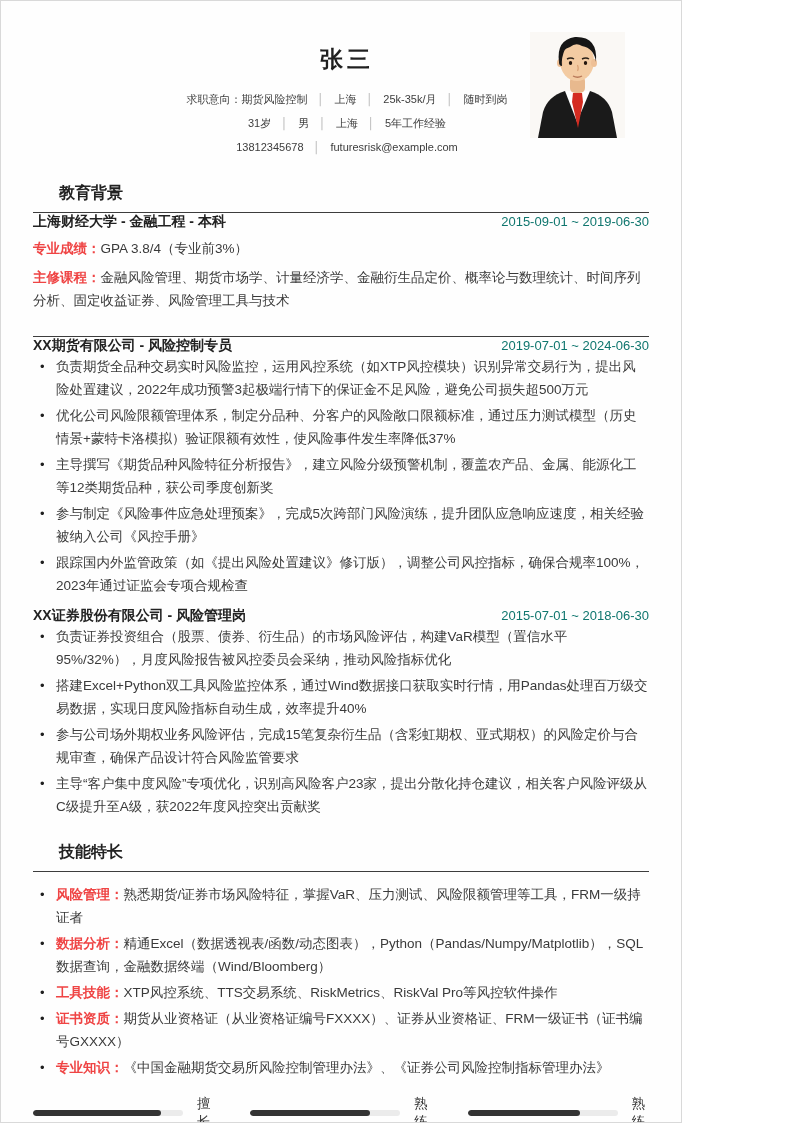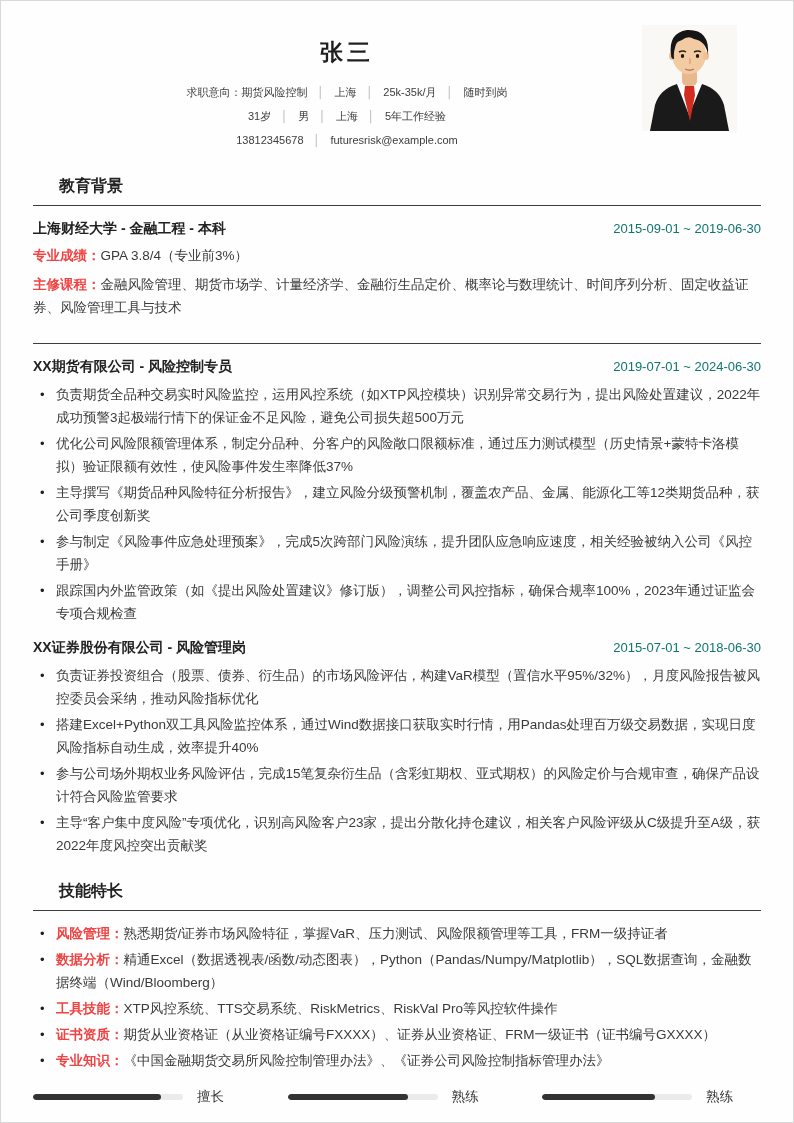--- a/index.html
+++ b/index.html
@@ -4,24 +4,24 @@
 <style>
   * { margin: 0; padding: 0; box-sizing: border-box; }
   html, body { background: #ffffff; }
   body {
     width: 794px; height: 1123px;
     font-family: "Liberation Sans", "DejaVu Sans", sans-serif;
     color: #3a3a3a;
     overflow: hidden;
   }
   .page {
-    width: 794px; height: 1123px;
+    width: 682px; height: 1123px;
     border: 1px solid #d9d9d9;
     background: #fefefe;
-    padding: 28px 32px 0 32px;
+    padding: 35px 32px 0 32px;
     position: relative;
     overflow: hidden;
   }
 
   
   .header { position: relative; min-height: 112px; }
   .header-text { width: 660px; text-align: center; margin-left: -16px; }
   .name {
     font-size: 23px; font-weight: bold; color: #1f1f1f;
     letter-spacing: 4px; padding-top: 8px; margin-bottom: 12px;
@@ -33,29 +33,28 @@
     width: 95px; height: 106px; overflow: hidden; background: #faf8f5;
   }
 
   
   .section { margin-top: 24px; }
   .section-title { font-size: 16px; font-weight: bold; color: #222222; margin-left: 26px; }
   .section-rule { border: none; border-top: 1.5px solid #3d3d3d; margin-top: 8px; }
 
   .entry-header {
     display: flex; justify-content: space-between; align-items: baseline;
-    margin-top: 14px;
   }
   .entry-title { font-size: 14px; font-weight: bold; color: #222222; }
   .entry-date { font-size: 13px; color: #0f766e; white-space: nowrap; }
 
   .edu-row { margin-top: 6px; font-size: 13.5px; line-height: 23px; color: #3a3a3a; }
   .row-label { font-weight: bold; color: #ef4444; }
 
-  ul.bullets { list-style: none; margin-top: 7px; }
+  ul.bullets { list-style: none; }
   ul.bullets li {
     position: relative; padding-left: 23px; margin-bottom: 3px;
     font-size: 13.5px; line-height: 23px; color: #3a3a3a;
   }
   ul.bullets li::before {
     content: "•"; position: absolute; left: 7px; top: 0;
     color: #1f1f1f; font-size: 13px;
   }
   ul.bullets li .row-label { font-weight: bold; }
 

